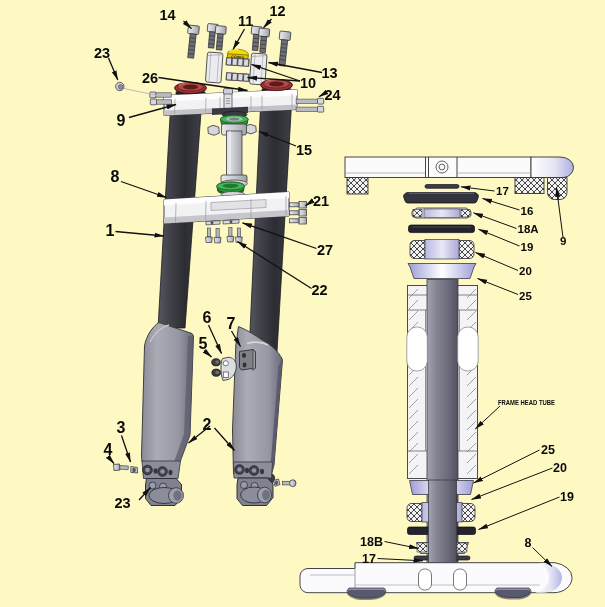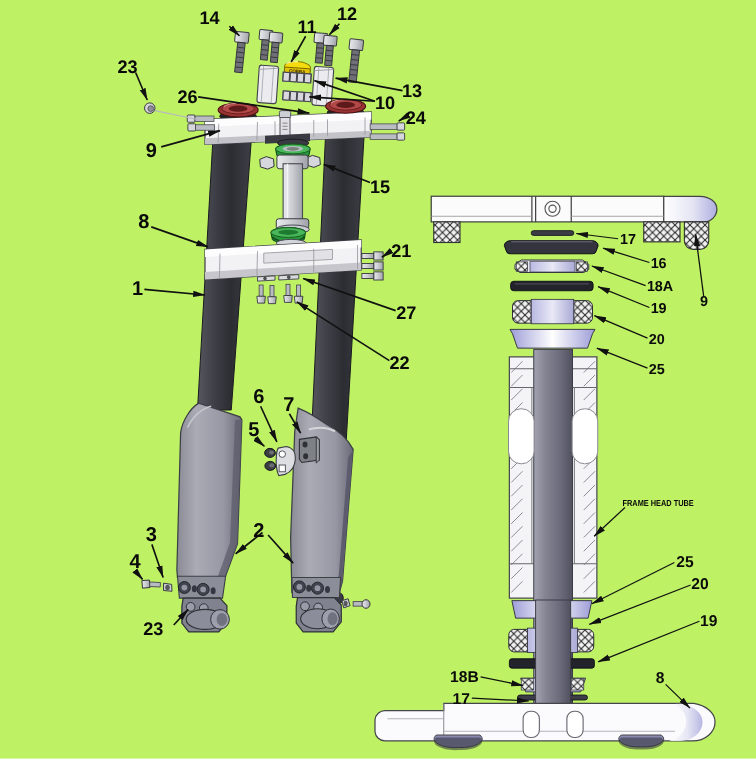--- a/index.html
+++ b/index.html
@@ -1,16 +1,16 @@
 <!DOCTYPE html>
 <html><head>
 <meta charset="utf-8">
 <style>
 html,body{margin:0;padding:0;background:#ffffff;}
-#c{position:relative;width:605px;height:607px;overflow:hidden;background:#bef264;
+#c{position:relative;width:605px;height:607px;overflow:hidden;background:#fef9c3;
 font-family:"Liberation Sans", sans-serif;}
 svg{position:absolute;top:0;left:0;}
 </style>
 </head>
 <body>
 <div id="c">
 <svg width="605" height="607" viewBox="0 0 605 607">
 <defs>
 
 <linearGradient id="tubeG" x1="0" y1="0" x2="1" y2="0">

